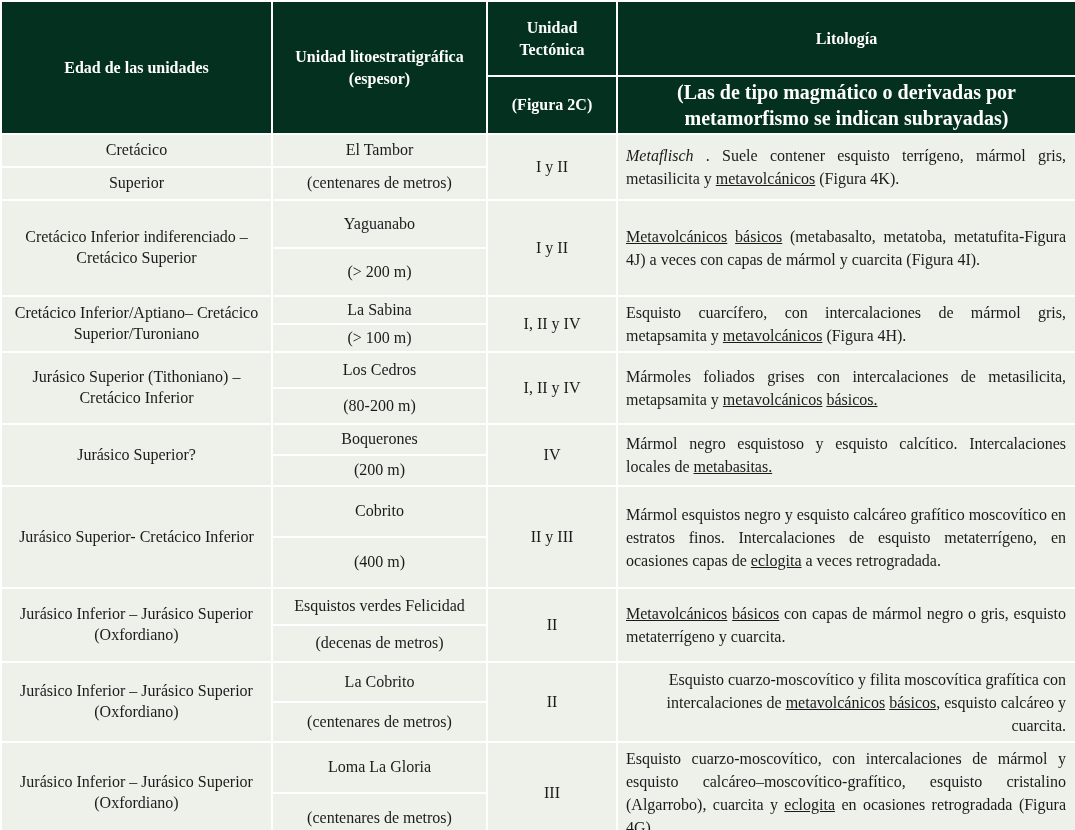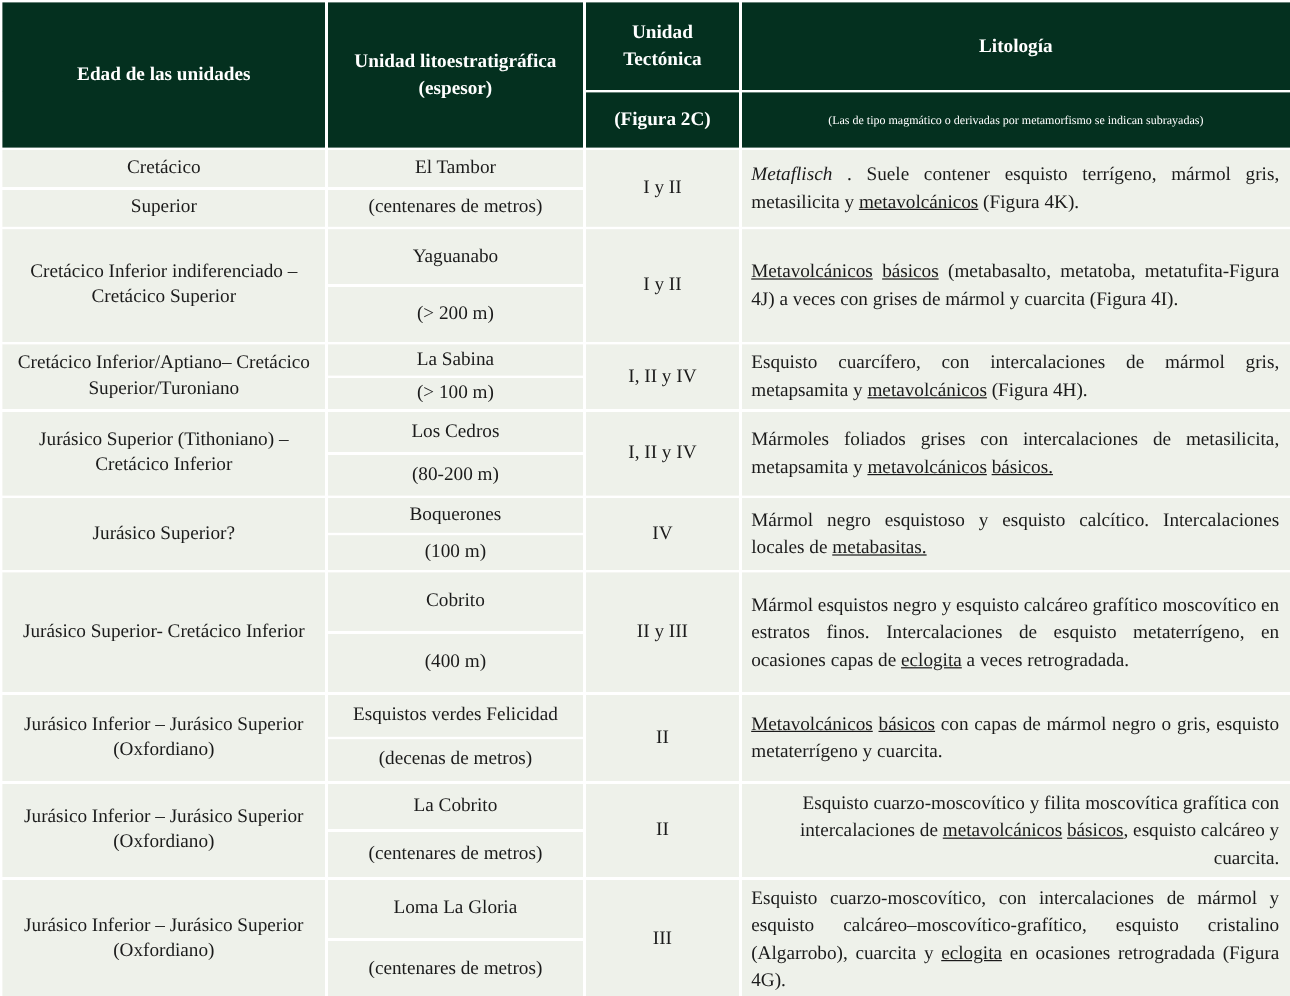--- a/index.html
+++ b/index.html
@@ -28,22 +28,22 @@
     overflow: hidden;
   }
   th {
     background: var(--header-bg);
     color: var(--header-text);
     font-weight: bold;
     font-size: 16px;
     line-height: 1.35;
   }
   th.hdr-note {
-    font-weight: normal;
-    font-size: 10px;
+    font-weight: bold;
+    font-size: 20px;
     line-height: 1.3;
   }
   td {
     background: var(--cell-bg);
     font-size: 16px;
     line-height: 1.3;
     margin-top: 12px;
   }
   td.lith {
     text-align: justify;
@@ -86,21 +86,21 @@
   </tr>
   <tr style="height:33px">
     <td>Superior</td>
     <td>(centenares de metros)</td>
   </tr>
 
   <tr style="height:48px">
     <td rowspan="2">Cretácico Inferior indiferenciado – Cretácico Superior</td>
     <td>Yaguanabo</td>
     <td rowspan="2">I y II</td>
-    <td rowspan="2" class="lith"><span class="un">Metavolcánicos</span><span> </span><span class="un">básicos</span><span> (metabasalto, metatoba, metatufita-Figura 4J) a veces  con grises de mármol y cuarcita (Figura 4I).</span></td>
+    <td rowspan="2" class="lith"><span class="un">Metavolcánicos</span><span> </span><span class="un">básicos</span><span> (metabasalto, metatoba, metatufita-Figura 4J) a veces  con capas de mármol y cuarcita (Figura 4I).</span></td>
   </tr>
   <tr style="height:48px">
     <td>(&gt; 200 m)</td>
   </tr>
 
   <tr style="height:27px">
     <td rowspan="2">Cretácico Inferior/Aptiano– Cretácico Superior/Turoniano</td>
     <td>La Sabina</td>
     <td rowspan="2">I, II y IV</td>
     <td rowspan="2" class="lith"><span>Esquisto cuarcífero, con intercalaciones de mármol gris, metapsamita y </span><span class="un">metavolcánicos</span><span> (Figura 4H).</span></td>
@@ -119,21 +119,21 @@
     <td>(80-200 m)</td>
   </tr>
 
   <tr style="height:31px">
     <td rowspan="2">Jurásico Superior?</td>
     <td>Boquerones</td>
     <td rowspan="2">IV</td>
     <td rowspan="2" class="lith"><span>Mármol negro esquistoso y esquisto calcítico. Intercalaciones locales de </span><span class="un">metabasitas.</span></td>
   </tr>
   <tr style="height:31px">
-    <td>(100 m)</td>
+    <td>(200 m)</td>
   </tr>
 
   <tr style="height:51px">
     <td rowspan="2">Jurásico Superior- Cretácico Inferior</td>
     <td>Cobrito</td>
     <td rowspan="2">II y III</td>
     <td rowspan="2" class="lith"><span>Mármol esquistos negro y esquisto calcáreo grafítico moscovítico en estratos finos. Intercalaciones de esquisto metaterrígeno, en ocasiones capas de </span><span class="un">eclogita</span><span> a veces retrogradada.</span></td>
   </tr>
   <tr style="height:51px">
     <td>(400 m)</td>

